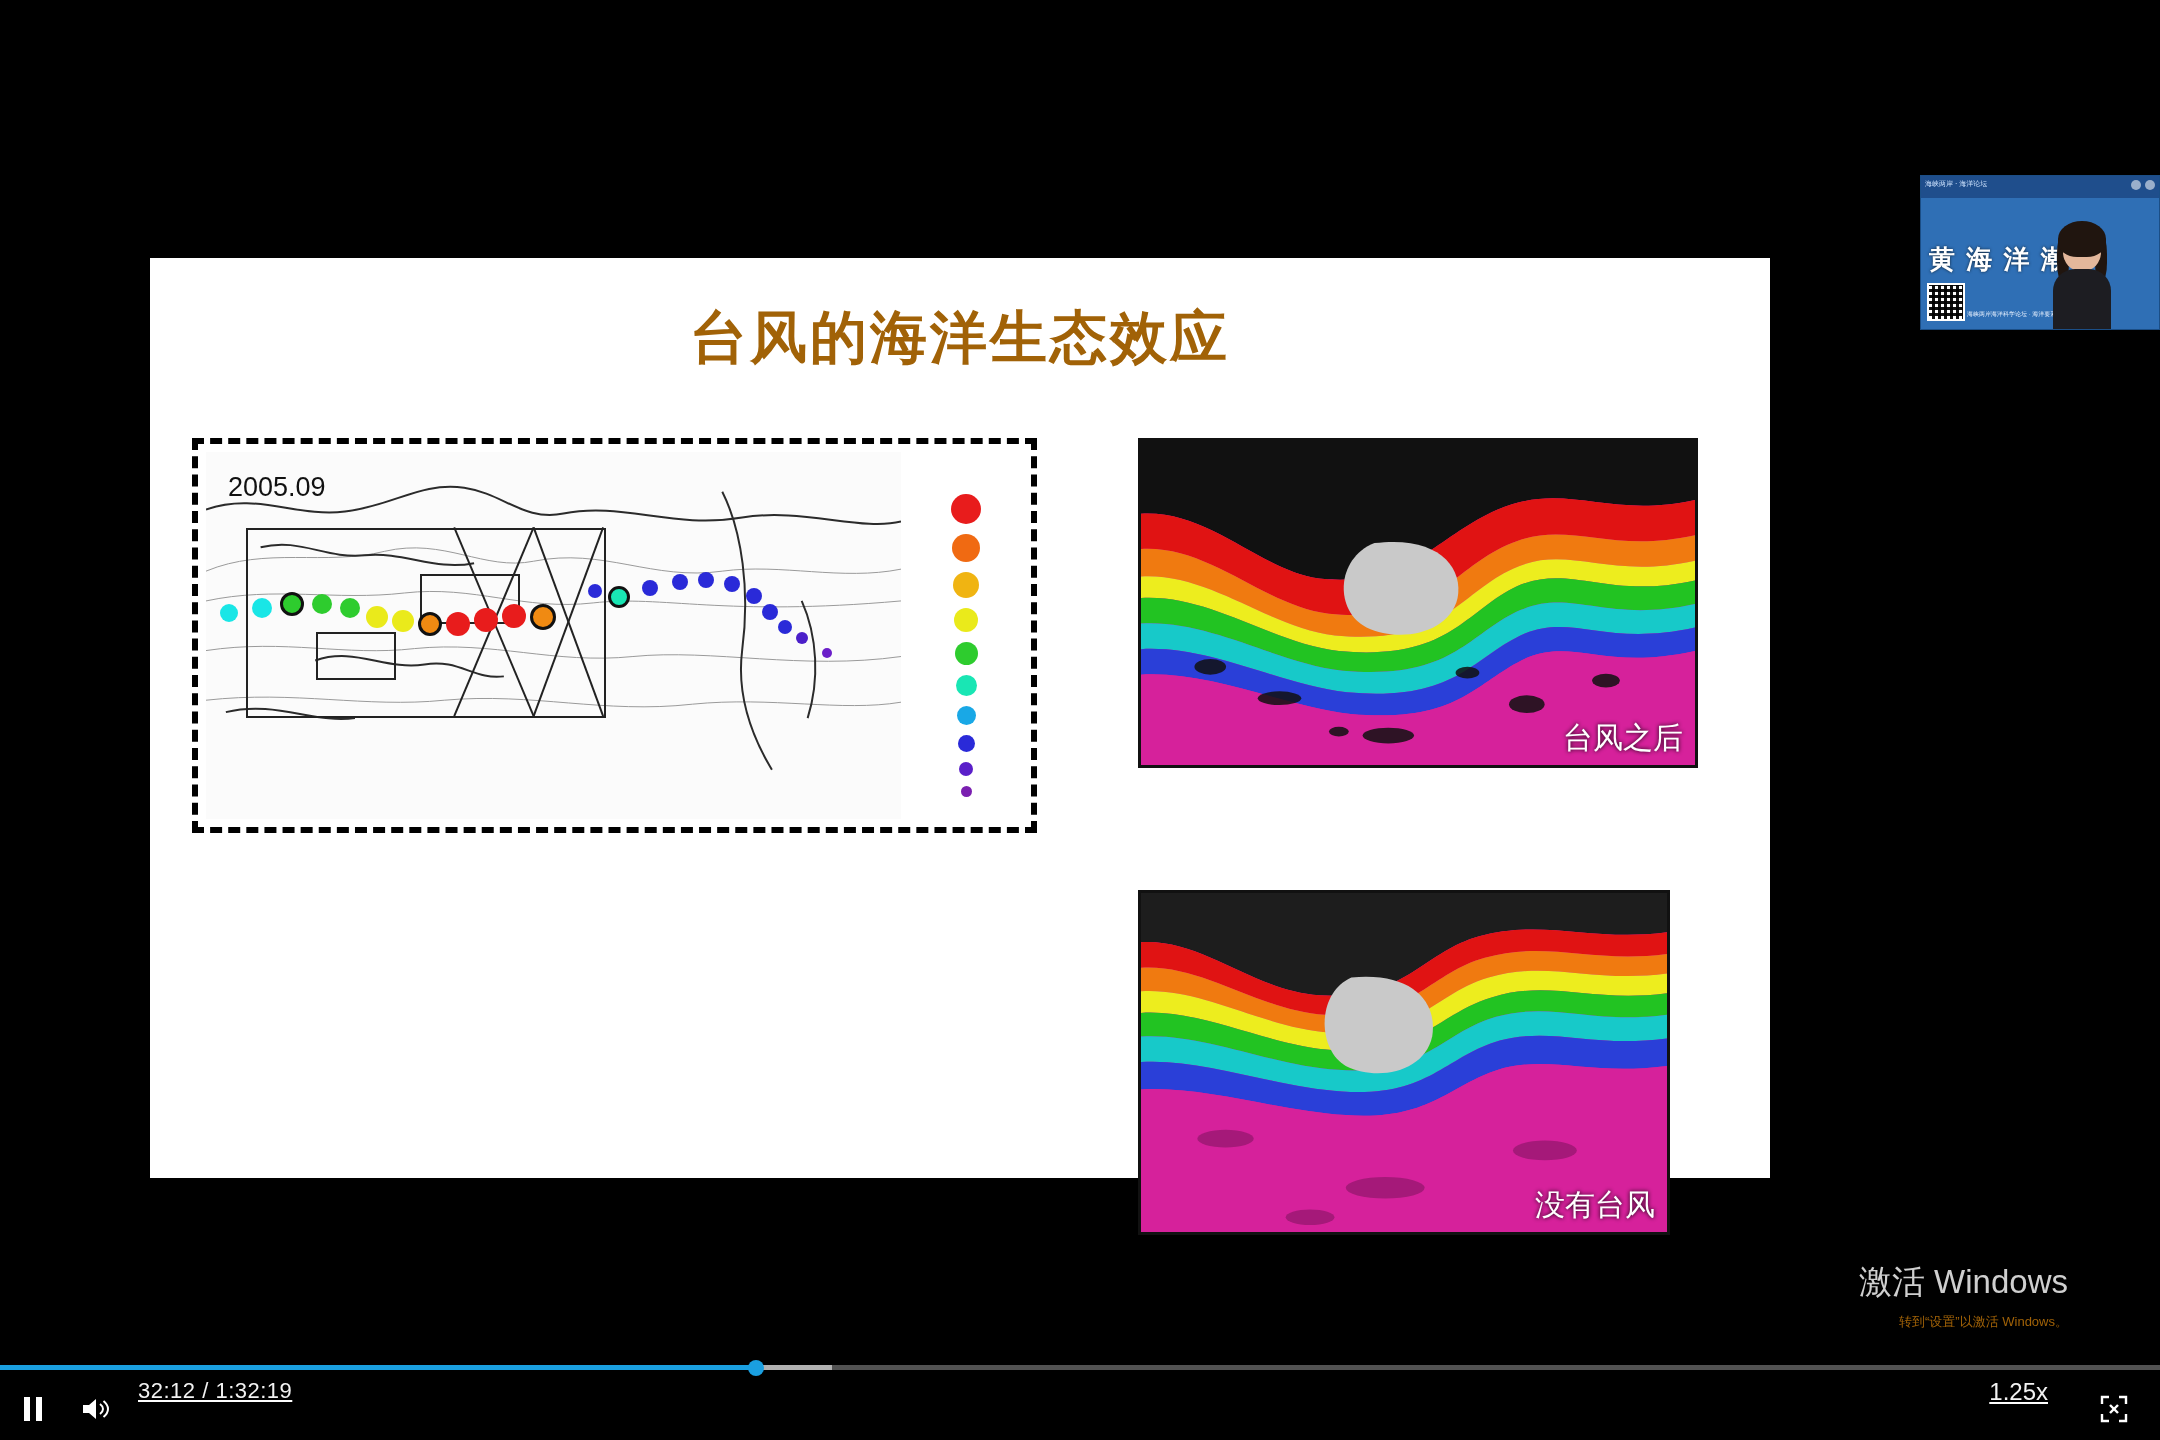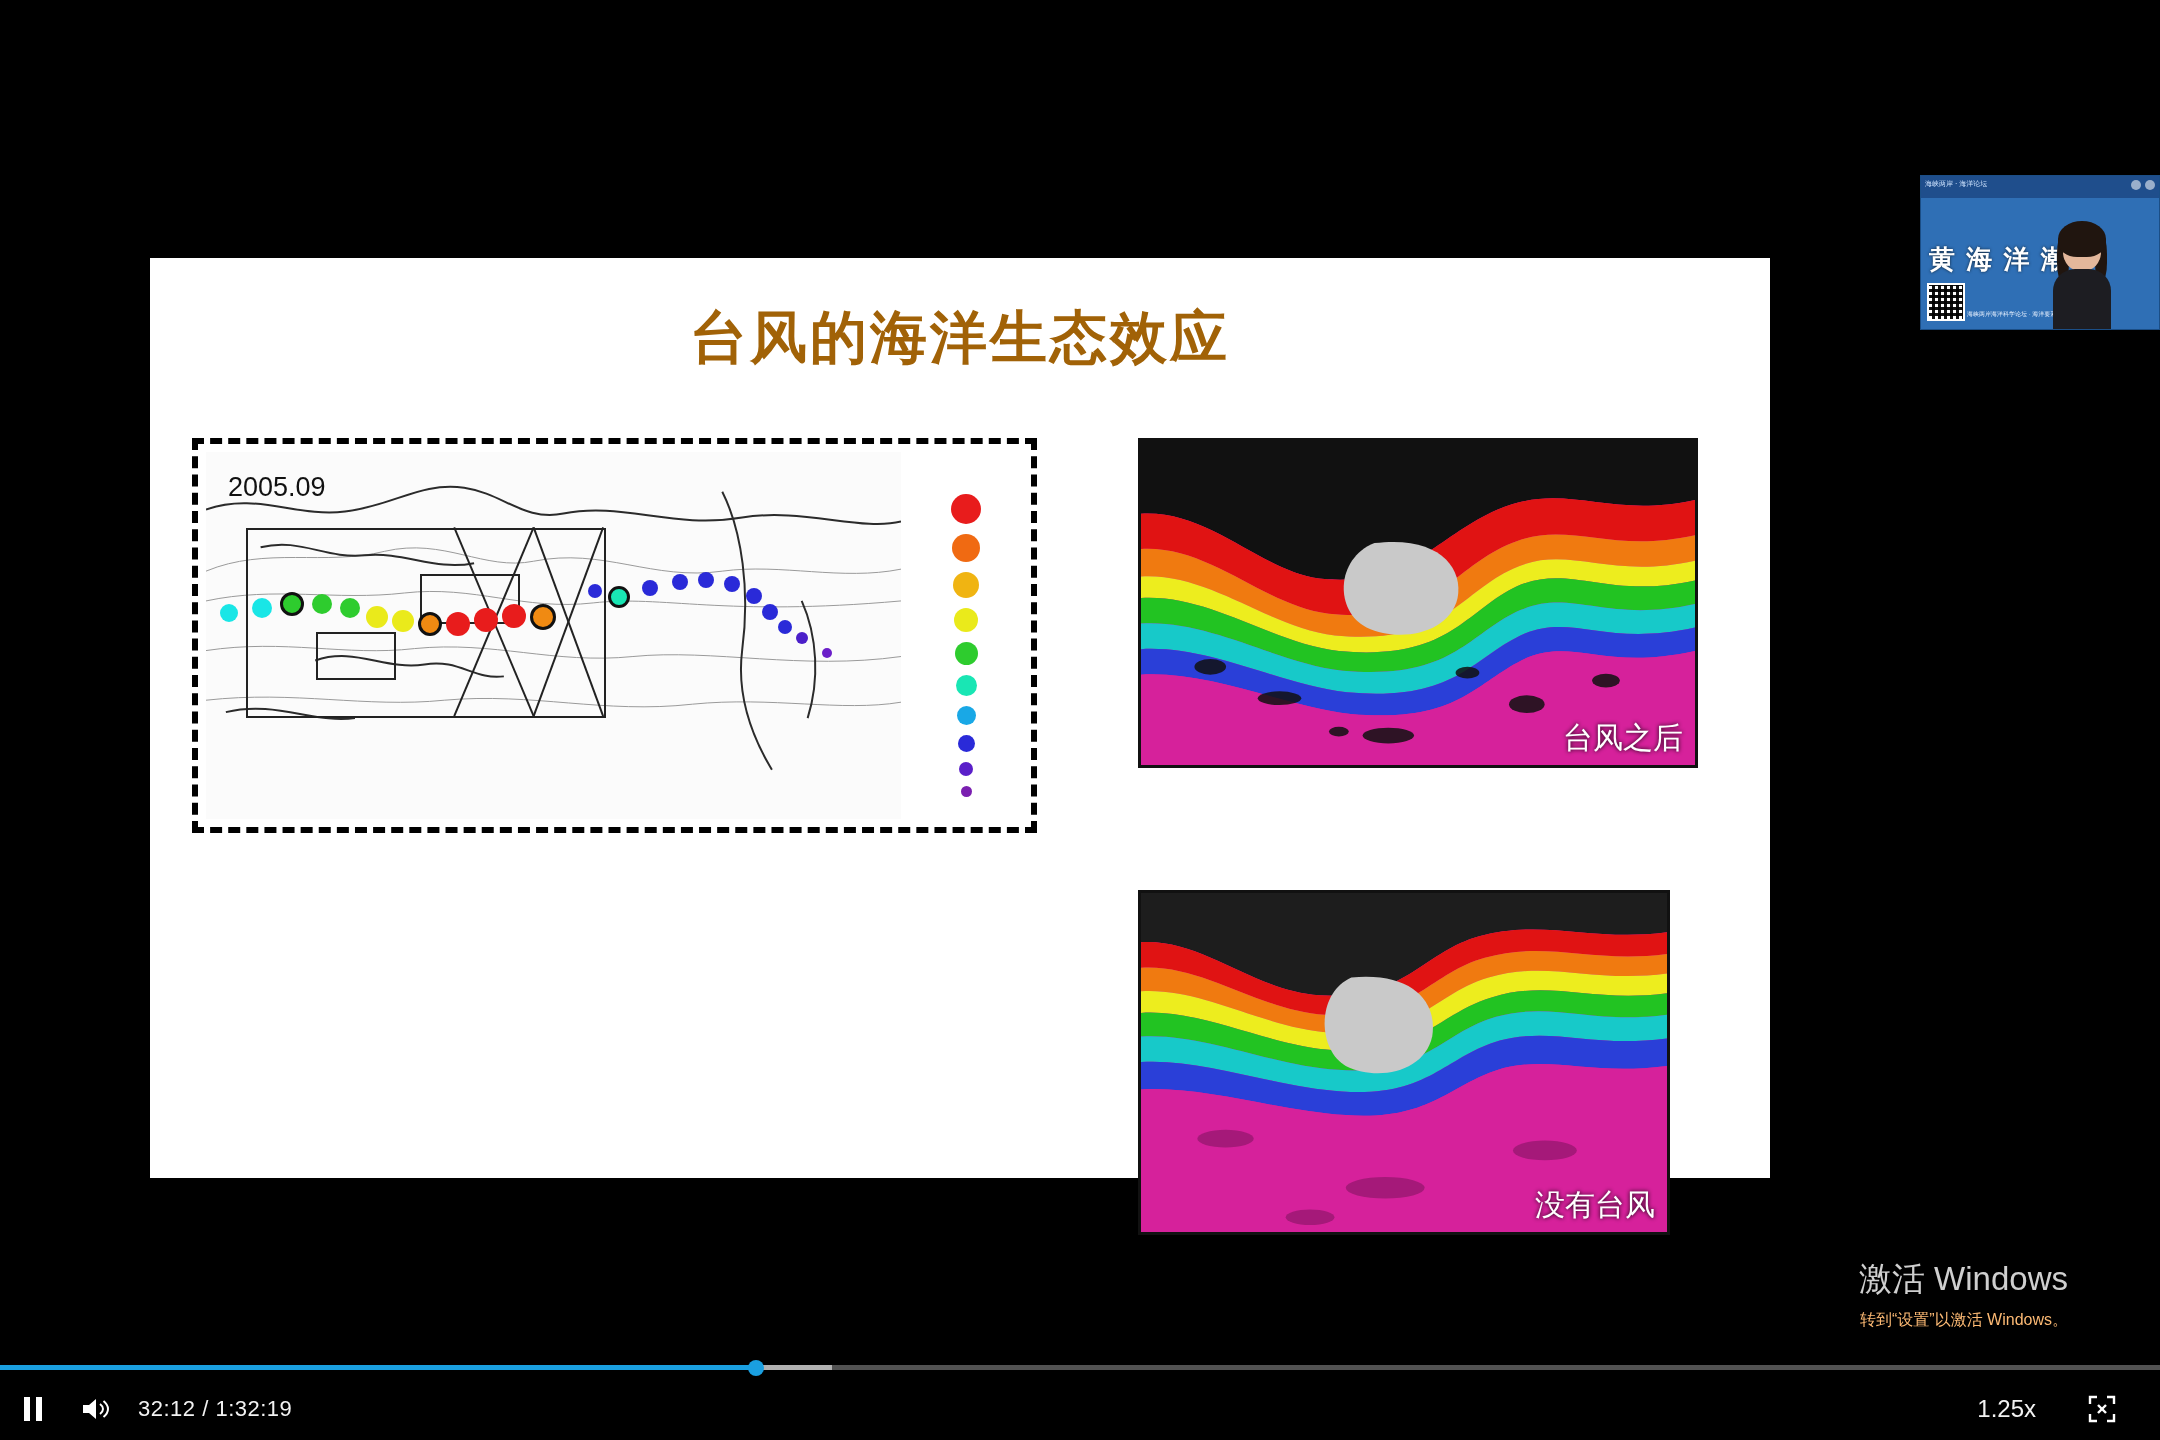--- a/index.html
+++ b/index.html
@@ -240,21 +240,21 @@
   
   .watermark {
     position: absolute;
     right: 92px;
     bottom: 109px;
     text-align: right;
     color: #cfcfcf;
     text-shadow: 0 0 6px rgba(0,0,0,.8);
   }
   .wm-title { font-size: 33px; margin-bottom: 8px; }
-  .wm-sub { font-size: 16px; color: #fdba74; }
+  .wm-sub { font-size: 13px; color: #a16207; }
 
   
   .progress-row {
     position: absolute;
     left: 0; right: 0;
     bottom: 62px;
     height: 22px;
   }
   .progress-track {
     position: absolute;
@@ -281,25 +281,26 @@
     position: absolute;
     left: 35%;
     top: 4px;
     width: 16px; height: 16px;
     margin-left: -8px;
     border-radius: 50%;
     background: #1a9fe0;
   }
   .control-bar {
     position: absolute;
-    left: 0; right: 12px; bottom: 0;
+    left: 0; right: 0; bottom: 0;
     height: 62px;
     display: flex;
-    align-items: center;
+    align-items: flex-start;
     color: #fff;
+    text-decoration: underline;
   }
   .ctrl {
     display: flex;
     align-items: center;
     justify-content: center;
     height: 62px;
   }
   .pause-btn { width: 66px; }
   .pause-btn i {
     display: inline-block;

